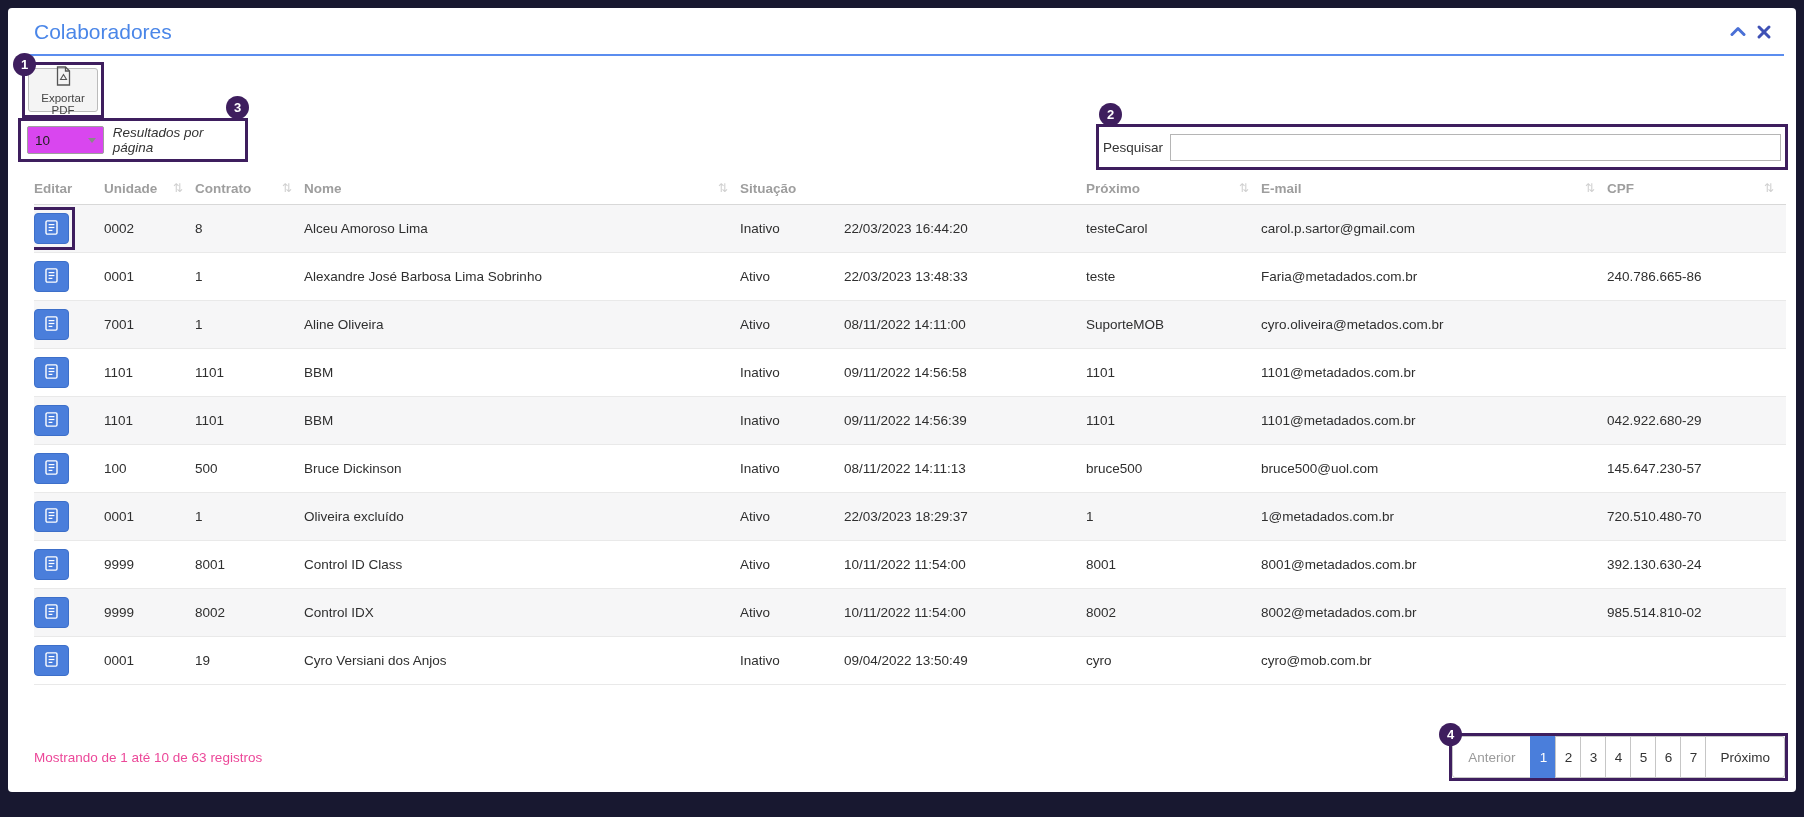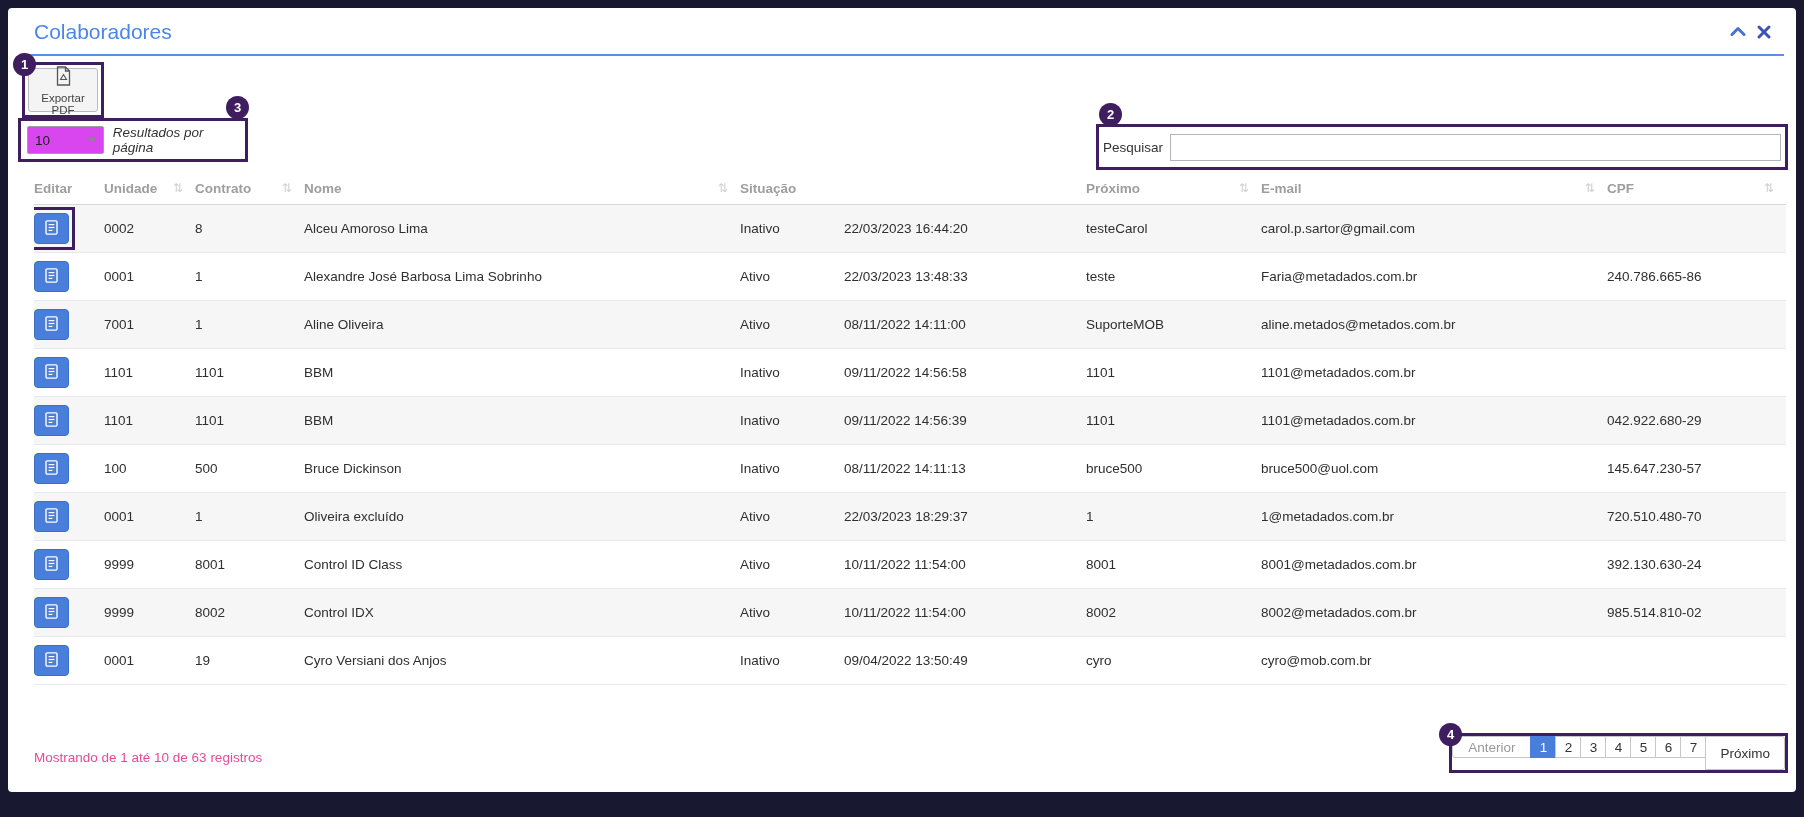--- a/index.html
+++ b/index.html
@@ -88,21 +88,21 @@
     background:#4a7edb;border:1px solid #3d6fc9;
     display:flex;align-items:center;justify-content:center;
   }
   .edit-wrap.annotated{outline:3px solid #3e1e5e;outline-offset:3px;}
   
   .showing{position:absolute;left:26px;top:742px;font-size:13.5px;color:#ec4899;}
   .pager-box{right:8px;top:725px;padding:0;background:#fff;}
   .pager{display:flex;}
   .pg{
     display:inline-flex;align-items:center;justify-content:center;
-    height:22px;min-width:26px;padding:0 1px;margin-left:-1px;
+    height:42px;min-width:26px;padding:0 1px;margin-left:-1px;
     border:1px solid #c6c6c6;background:#fff;
     font-family:"Liberation Sans", sans-serif;font-size:13.5px;color:#333;cursor:pointer;
   }
   .pg.prev{padding:0 15px;color:#9a9a9a;margin-left:0;border-radius:3px 0 0 3px;}
   .pg.next{padding:16px 14px;border-radius:0 3px 3px 0;text-align:right;}
   .pg.active{background:#4a7edb;border-color:#4a7edb;color:#fff;}
 </style>
 </head>
 <body>
 
@@ -223,21 +223,21 @@
                     <line x1="3.6" y1="7.5" x2="9.4" y2="7.5" stroke-width="1.2"></line>
                     <line x1="3.6" y1="10.4" x2="7.4" y2="10.4" stroke-width="1.2"></line>
                   </svg></span>
               </button></div></td>
           <td>7001</td>
           <td>1</td>
           <td>Aline Oliveira</td>
           <td>Ativo</td>
           <td>08/11/2022 14:11:00</td>
           <td>SuporteMOB</td>
-          <td>aline.metados@metados.com.br</td>
+          <td>cyro.oliveira@metados.com.br</td>
           <td></td>
         </tr>
         <tr>
           <td class="c-editar"><div class="edit-wrap"><button class="edit-btn">
                 <span><svg width="13" height="15" viewBox="0 0 13 15" fill="none" stroke="#ffffff">
                     <rect x="1" y="0.9" width="11" height="13.2" rx="1.3" stroke-width="1.4"></rect>
                     <line x1="3.6" y1="4.6" x2="9.4" y2="4.6" stroke-width="1.2"></line>
                     <line x1="3.6" y1="7.5" x2="9.4" y2="7.5" stroke-width="1.2"></line>
                     <line x1="3.6" y1="10.4" x2="7.4" y2="10.4" stroke-width="1.2"></line>
                   </svg></span>

